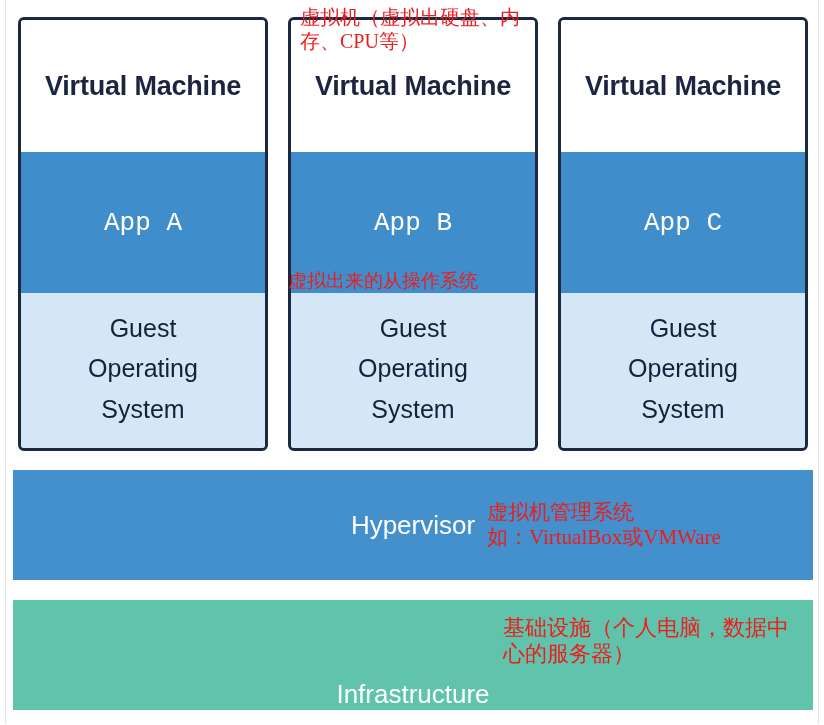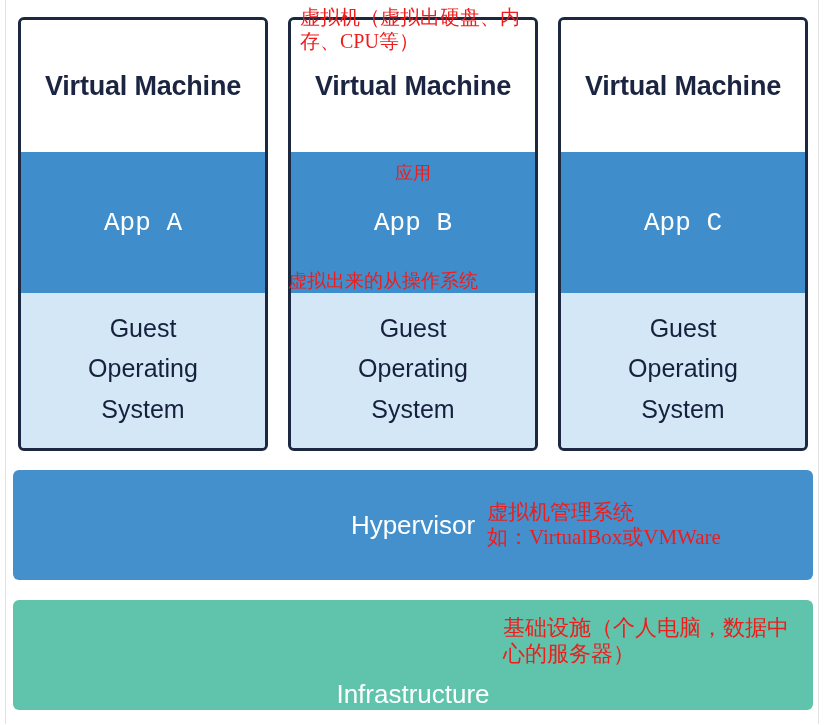--- a/index.html
+++ b/index.html
@@ -92,21 +92,21 @@
     line-height: 1.62;
     padding-bottom: 4px;
     box-sizing: border-box;
   }
 
   
   .layer-bar {
     position: absolute;
     left: 13px;
     width: 800px;
-    border-radius: 6px;
+    border-radius: 0;
     display: flex;
     align-items: center;
     justify-content: center;
     color: #ffffff;
     font-size: 26px;
     box-sizing: border-box;
   }
   .layer-hypervisor {
     top: 470px;
     height: 110px;
@@ -199,19 +199,18 @@
 
   <div class="layer-bar layer-hypervisor">
     <span>Hypervisor</span>
   </div>
 
   <div class="layer-bar layer-infrastructure">
     <span>Infrastructure</span>
   </div>
 
   <div class="anno anno-vm-top" style="white-space: pre-line;">虚拟机（虚拟出硬盘、内存、CPU等）</div>
-  <div class="anno anno-app" style="white-space: pre-line;">应用</div>
   <div class="anno anno-guest" style="white-space: pre-line;">虚拟出来的从操作系统</div>
   <div class="anno anno-infra" style="white-space: pre-line;">基础设施（个人电脑，数据中心的服务器）</div>
   <div class="anno anno-hypervisor" style="white-space: pre-line;">虚拟机管理系统
 如：VirtualBox或VMWare</div>
 
 </div>
 
 </body></html>

